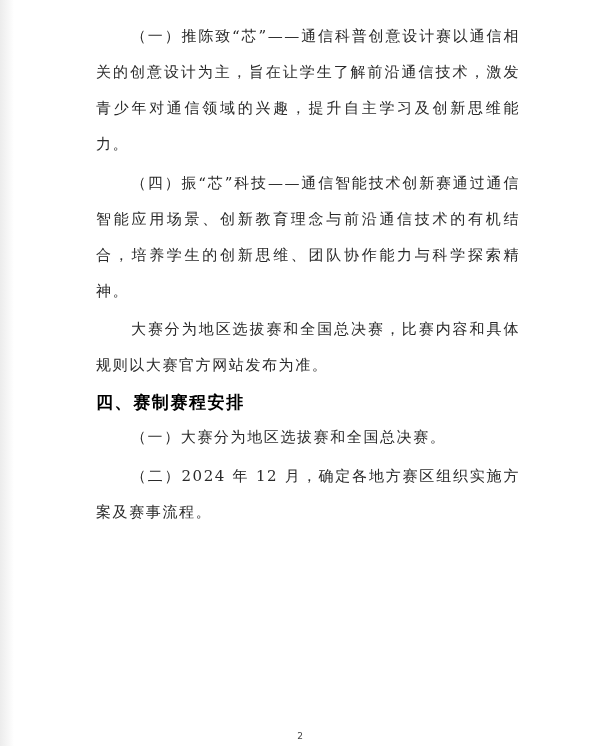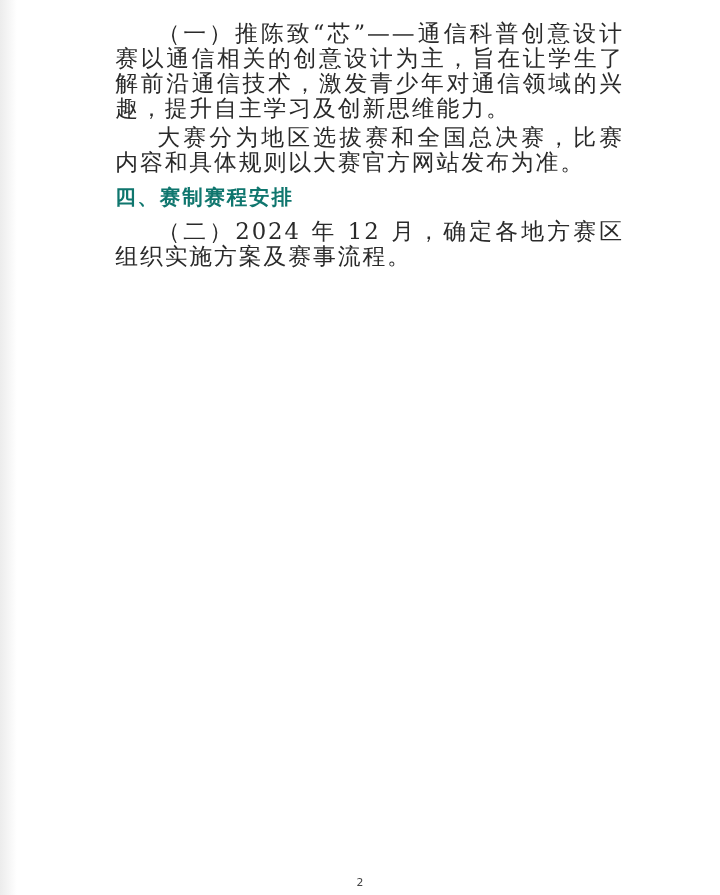--- a/index.html
+++ b/index.html
@@ -11,50 +11,52 @@
     color: #2a2a2a;
   }
   .edge {
     position: absolute; left: 0; top: 0; width: 14px; height: 746px;
     background: linear-gradient(to right, #ececec, #f7f7f7 60%, #ffffff);
   }
   .page {
     position: absolute; left: 96px; top: 18px; width: 424px;
   }
   .para {
-    font-size: 19px;
-    line-height: 21px;
+    font-size: 15px;
+    line-height: 36px;
     letter-spacing: 1.6px;
     text-align: justify;
     text-align-last: left;
     margin: 0 0 2.6px 0;
     text-indent: 35px;
   }
   .heading {
     font-family: "DejaVu Sans", "Liberation Sans", sans-serif;
     font-weight: bold;
     font-size: 17px;
     line-height: 33.4px;
     letter-spacing: 1.6px;
     margin: 0 0 0 0;
-    color: #0f766e;
+    color: #000000;
   }
   .page-number {
     position: absolute; left: 0; width: 600px; top: 731px;
     text-align: center;
     font-family: "DejaVu Sans", "Liberation Sans", sans-serif;
     font-size: 9px; color: #444;
   }
 </style>
 </head>
 <body>
 
 <div class="edge"></div>
 
 <div class="page">
   <p class="para">（一）推陈致“芯”——通信科普创意设计赛以通信相关的创意设计为主，旨在让学生了解前沿通信技术，激发青少年对通信领域的兴趣，提升自主学习及创新思维能力。</p>
+  <p class="para">（四）振“芯”科技——通信智能技术创新赛通过通信智能应用场景、创新教育理念与前沿通信技术的有机结合，培养学生的创新思维、团队协作能力与科学探索精神。</p>
   <p class="para">大赛分为地区选拔赛和全国总决赛，比赛内容和具体规则以大赛官方网站发布为准。</p>
   <div class="heading">四、赛制赛程安排</div>
+  <p class="para">（一）大赛分为地区选拔赛和全国总决赛。</p>
   <p class="para">（二）2024 年 12 月，确定各地方赛区组织实施方案及赛事流程。</p>
 
 </div>
 
 <div class="page-number">2</div>
 
 </body></html>

